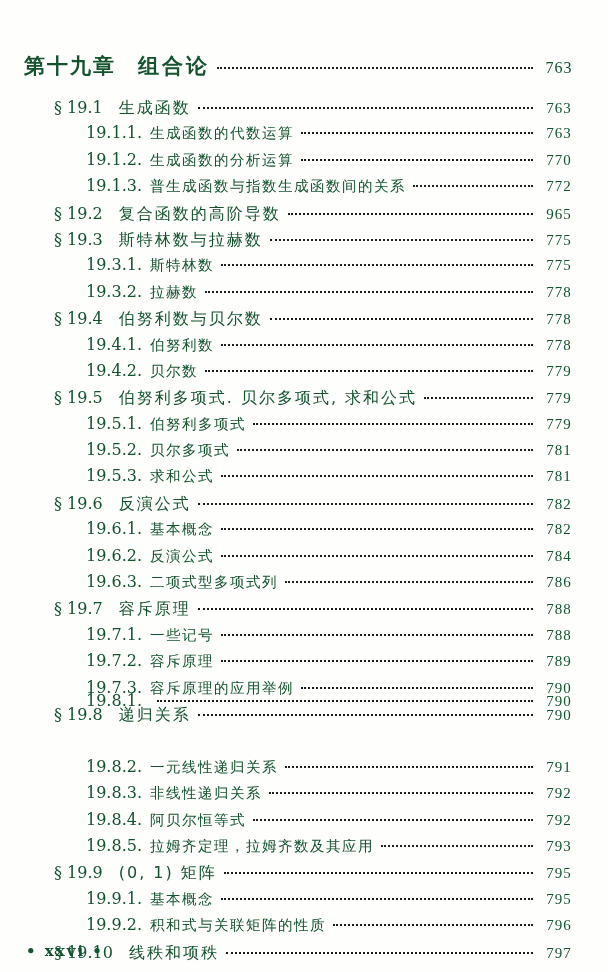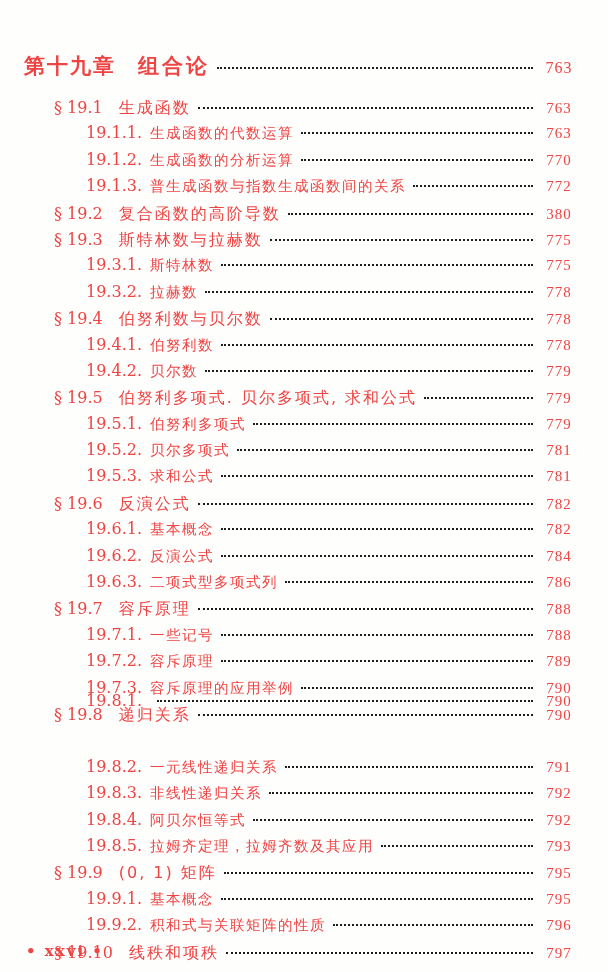--- a/index.html
+++ b/index.html
@@ -6,21 +6,21 @@
     margin: 0;
     padding: 0;
     background: #e8e8e8;
   }
   .page {
     position: relative;
     width: 608px;
     height: 972px;
     margin: 0 auto;
     background: #fefefd;
-    color: #ef4444;
+    color: #14532d;
     font-family: "DejaVu Sans", sans-serif;
     overflow: hidden;
     box-sizing: border-box;
   }
   .toc {
     padding: 12px 28px 0 24px;
   }
   .row {
     display: flex;
     align-items: baseline;
@@ -138,21 +138,21 @@
       <div class="row subsection">
     <span class="num">19.1.3.</span>
     <span class="title">普生成函数与指数生成函数间的关系</span>
     <span class="leader"></span>
     <span class="pagenum">772</span>
   </div>
       <div class="row section">
     <span class="num">§ 19.2</span>
     <span class="title">复合函数的高阶导数</span>
     <span class="leader"></span>
-    <span class="pagenum">380</span>
+    <span class="pagenum">965</span>
   </div>
       <div class="row section">
     <span class="num">§ 19.3</span>
     <span class="title">斯特林数与拉赫数</span>
     <span class="leader"></span>
     <span class="pagenum">775</span>
   </div>
       <div class="row subsection">
     <span class="num">19.3.1.</span>
     <span class="title">斯特林数</span>

